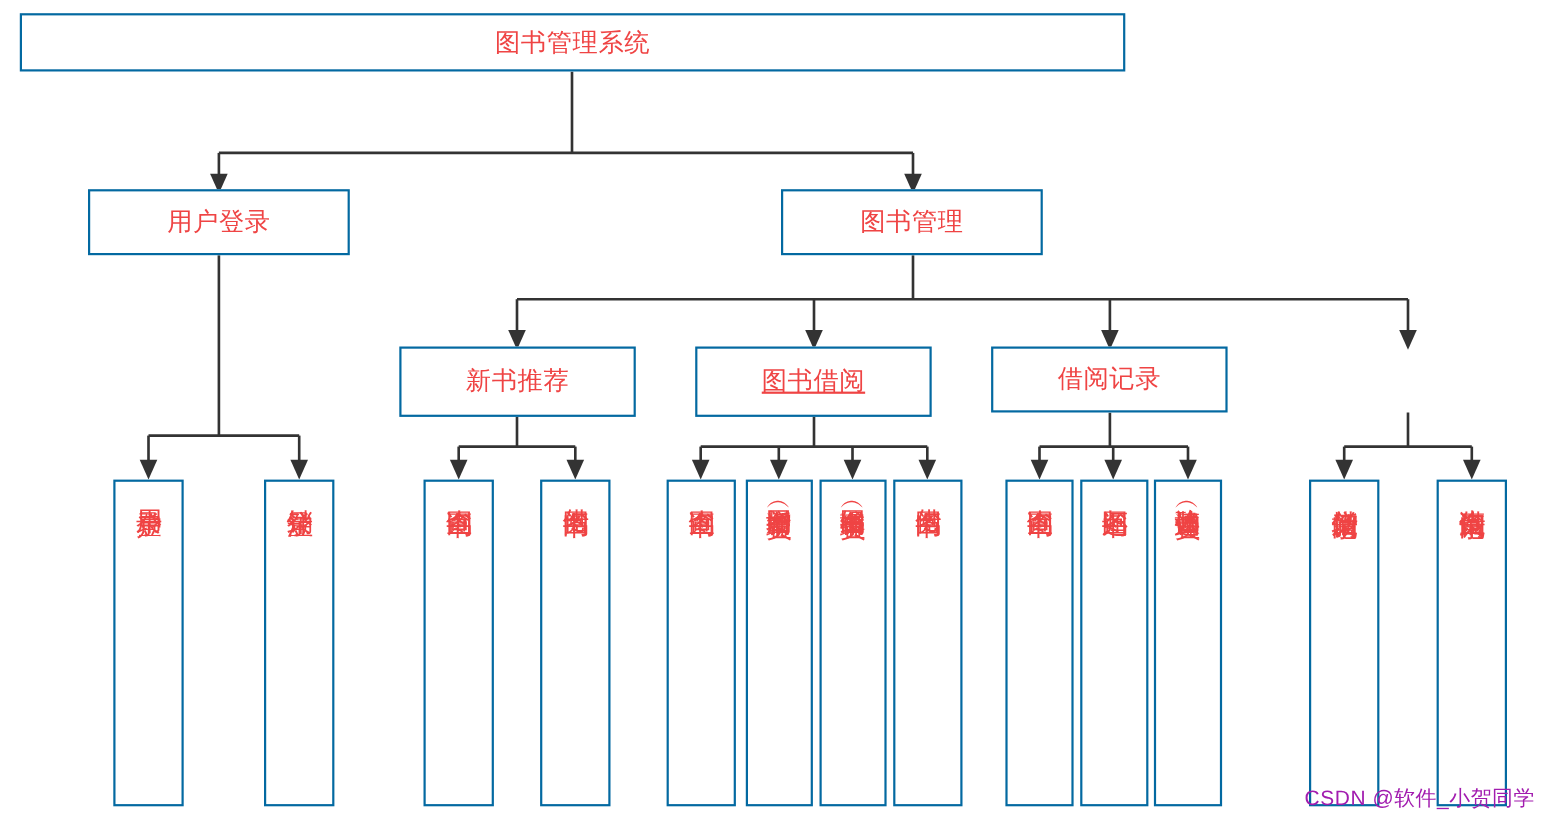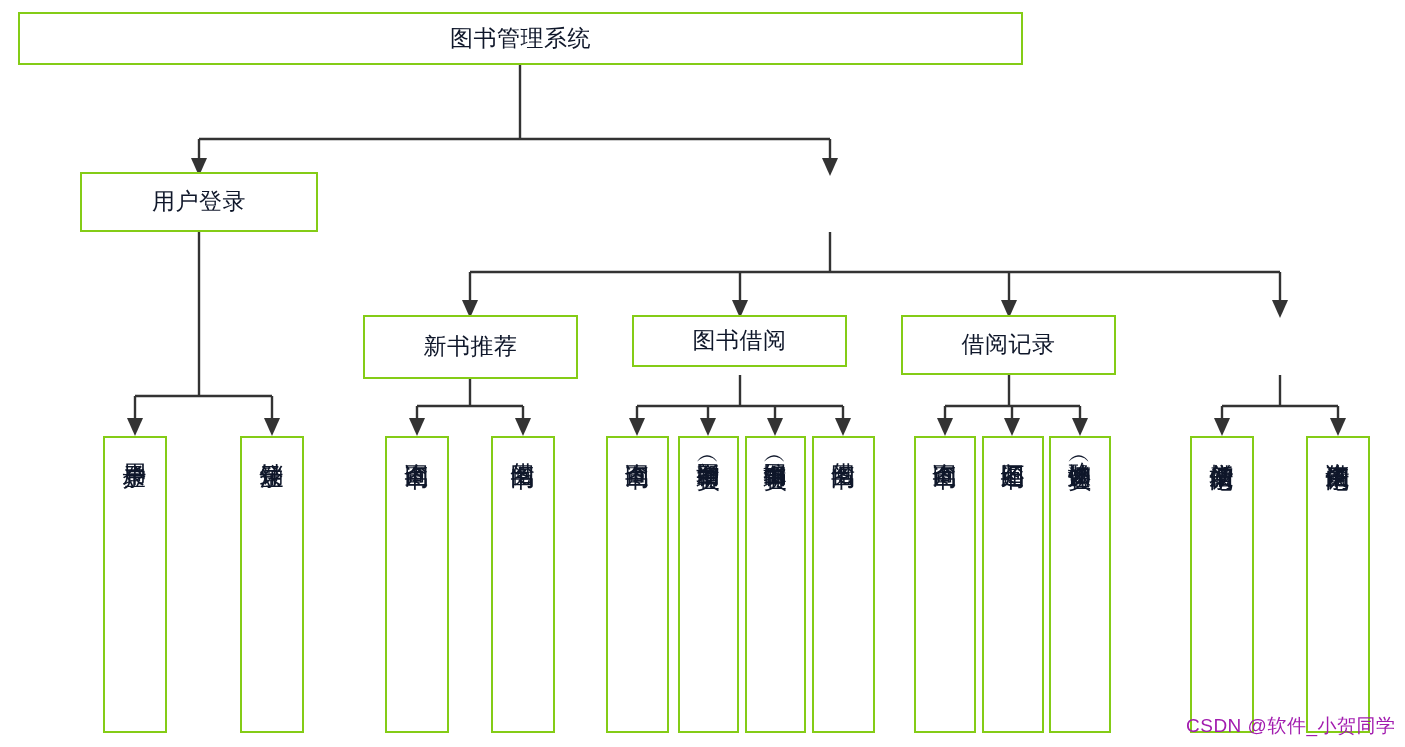--- a/index.html
+++ b/index.html
@@ -11,25 +11,25 @@
     position:relative;
     width:1405px;
     height:747px;
     background:#ffffff;
     overflow:hidden;
   }
   .node{
     position:absolute;
     box-sizing:border-box;
     background:#ffffff;
-    border:2px solid #84cc16;
+    border:2px solid #0369a1;
     display:flex;
     align-items:center;
     justify-content:center;
-    color:#0f172a;
+    color:#ef4444;
     text-align:center;
   }
   .node .lbl{
     display:block;
     line-height:1.18;
     letter-spacing:0.5px;
     white-space:pre;
   }
   
   .h-node .lbl{
@@ -139,26 +139,29 @@
   </svg>
 
   <div class="node h-node h-root" style="left:18px;top:12px;width:1005px;height:53px;">
     <span class="lbl">图书管理系统</span>
   </div>
 
   <div class="node h-node" style="left:80px;top:172px;width:238px;height:60px;">
     <span class="lbl">用户登录</span>
   </div>
 
+  <div class="node h-node" style="left:710px;top:172px;width:238px;height:60px;">
+    <span class="lbl">图书管理</span>
+  </div>
 
   <div class="node h-node" style="left:363px;top:315px;width:215px;height:64px;">
     <span class="lbl">新书推荐</span>
   </div>
 
-  <div class="node h-node" style="left:632px;top:315px;width:215px;height:52px;">
+  <div class="node h-node" style="left:632px;top:315px;width:215px;height:64px;text-decoration:underline;">
     <span class="lbl">图书借阅</span>
   </div>
 
   <div class="node h-node" style="left:901px;top:315px;width:215px;height:60px;">
     <span class="lbl">借阅记录</span>
   </div>
 
 
   <div class="node v-node" style="left:103px;top:436px;width:64px;height:297px;">
     <span class="lbl">用户登录</span>

